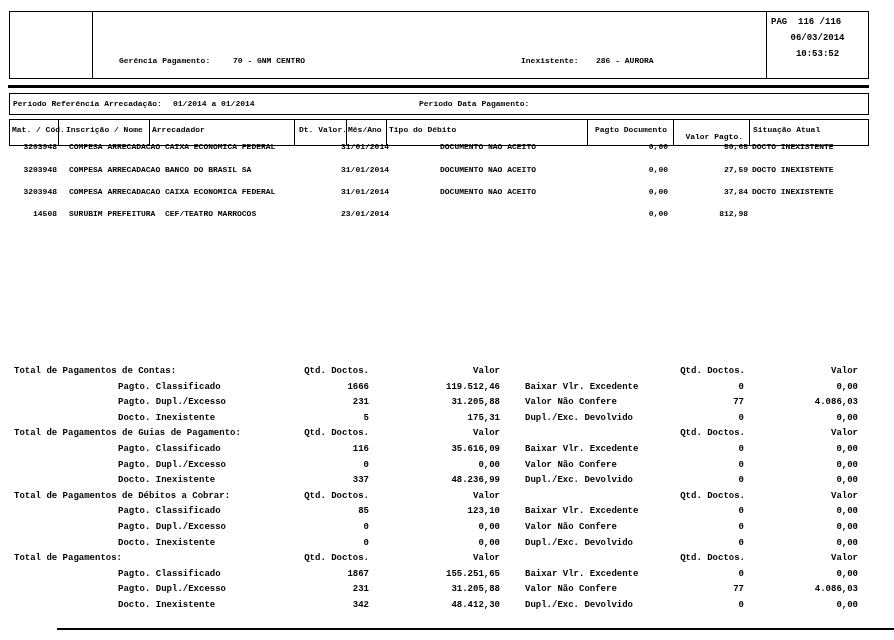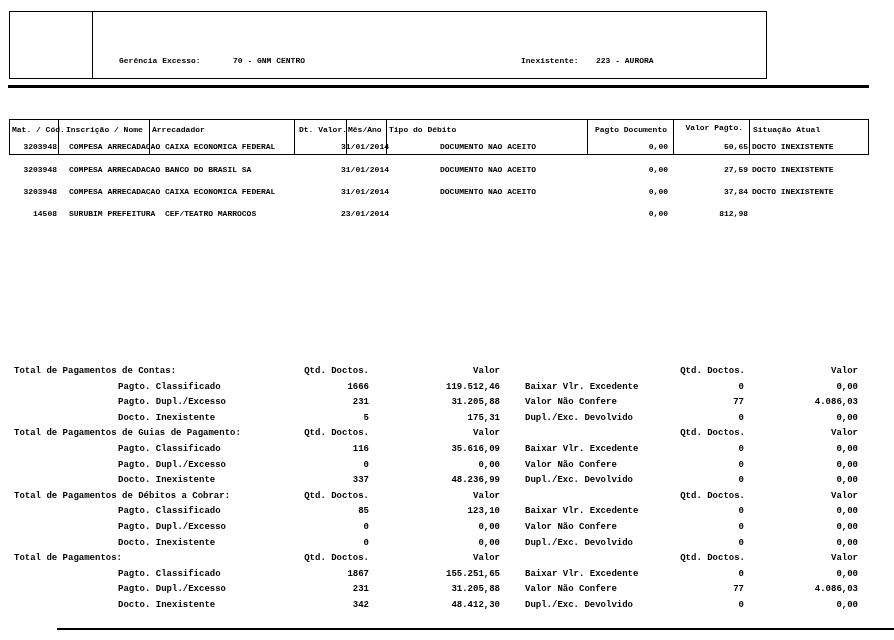--- a/index.html
+++ b/index.html
@@ -20,48 +20,59 @@
   .ctr{text-align:center;}
 </style>
 </head>
 <body>
 
 <div class="page" data-name="report-page">
 
   <div class="box" style="left:9px;top:11px;width:84px;height:68px;" data-name="logo-box"></div>
 
   <div class="box" style="left:92px;top:11px;width:675px;height:68px;" data-name="report-header-box">
-    <span class="abs f8" style="left:26px;top:44px;" data-name="gerencia-label">Gerência Excesso:</span>
+    <span class="abs f8" style="left:26px;top:44px;" data-name="gerencia-label">Gerência Pagamento:</span>
     <span class="abs f8" style="left:140px;top:44px;" data-name="gerencia-value">70 - GNM CENTRO</span>
     <span class="abs f8" style="left:428px;top:44px;" data-name="localidade-label">Inexistente:</span>
-    <span class="abs f8" style="left:503px;top:44px;" data-name="localidade-value">223 - AURORA</span>
+    <span class="abs f8" style="left:503px;top:44px;" data-name="localidade-value">286 - AURORA</span>
   </div>
   <style>.page [data-name="report-title"]{text-align:center;}</style>
 
+  <div class="box" style="left:766px;top:11px;width:103px;height:68px;" data-name="page-info-box">
+    <span class="abs f9" style="left:4px;top:5px;" data-name="page-number">PAG  116 /116</span>
+    <span class="abs f9 ctr" style="left:0;right:0;top:21px;" data-name="report-date">06/03/2014</span>
+    <span class="abs f9 ctr" style="left:0;right:0;top:37px;" data-name="report-time">10:53:52</span>
+  </div>
 
   <div class="hrule" style="left:8px;top:85px;width:861px;height:3px;" data-name="header-rule"></div>
 
+  <div class="box" style="left:9px;top:93px;width:860px;height:22px;" data-name="period-bar">
+    <span class="abs f8" style="left:3px;top:5px;" data-name="periodo-referencia-label">Período Referência Arrecadação:</span>
+    <span class="abs f8" style="left:163px;top:5px;" data-name="periodo-referencia-value">01/2014 a 01/2014</span>
+    <span class="abs f8" style="left:409px;top:5px;" data-name="periodo-data-pagamento-label">Período Data Pagamento:</span>
+    <span class="abs f8" style="left:560px;top:5px;" data-name="periodo-data-pagamento-value"></span>
+  </div>
 
-  <div class="box" style="left:9px;top:119px;width:860px;height:36px;" data-name="payments-table-header">
+  <div class="box" style="left:9px;top:119px;width:860px;height:27px;" data-name="payments-table-header">
     <div class="vsep" style="left:48px;" data-name="column-divider"></div>
     <div class="vsep" style="left:139px;" data-name="column-divider"></div>
     <div class="vsep" style="left:284px;" data-name="column-divider"></div>
     <div class="vsep" style="left:336px;" data-name="column-divider"></div>
     <div class="vsep" style="left:376px;" data-name="column-divider"></div>
     <div class="vsep" style="left:577px;" data-name="column-divider"></div>
     <div class="vsep" style="left:663px;" data-name="column-divider"></div>
     <div class="vsep" style="left:739px;" data-name="column-divider"></div>
     <span class="abs f8" style="left:2px;top:5px;" data-name="col-header-mat-cod">Mat. / Cód.</span>
     <span class="abs f8" style="left:56px;top:5px;" data-name="col-header-inscricao-nome">Inscrição / Nome</span>
     <span class="abs f8" style="left:142px;top:5px;" data-name="col-header-arrecadador">Arrecadador</span>
     <span class="abs f8" style="left:289px;top:5px;" data-name="col-header-dt-pagto">Dt. Valor.</span>
     <span class="abs f8" style="left:338px;top:5px;" data-name="col-header-mes-ano">Mês/Ano</span>
     <span class="abs f8" style="left:379px;top:5px;" data-name="col-header-tipo-debito">Tipo do Débito</span>
     <span class="abs f8" style="right:201px;top:5px;" data-name="col-header-valor-documento">Pagto Documento</span>
-    <span class="abs f8" style="right:125px;top:3px;" data-name="col-header-valor-pagto">Valor Pagto.</span>
+    <span class="abs f8" style="right:125px;top:12px;" data-name="col-header-valor-pagto">Valor Pagto.</span>
     <span class="abs f8" style="left:743px;top:5px;" data-name="col-header-situacao-atual">Situação Atual</span>
   </div>
 
   <div class="abs f8" id="table-body" style="left:0;top:138px;width:894px;height:95px;" data-name="payments-table-body"><div class="trow" data-name="table-row" style="top: 4px;"><span class="abs" data-name="cell-mat-cod" style="right: 837px;">3203948</span><span class="abs" data-name="cell-inscricao-nome" style="left: 69px;">COMPESA ARRECADACAO</span><span class="abs" data-name="cell-arrecadador" style="left: 165px;">CAIXA ECONOMICA FEDERAL</span><span class="abs" data-name="cell-dt-pagto" style="left: 341px;">31/01/2014</span><span class="abs" data-name="cell-mes-ano" style="left: 408px;"></span><span class="abs" data-name="cell-tipo-debito" style="left: 440px;">DOCUMENTO NAO ACEITO</span><span class="abs" data-name="cell-valor-documento" style="right: 226px;">0,00</span><span class="abs" data-name="cell-valor-pagto" style="right: 146px;">50,65</span><span class="abs" data-name="cell-situacao-atual" style="left: 752px;">DOCTO INEXISTENTE</span></div><div class="trow" data-name="table-row" style="top: 27px;"><span class="abs" data-name="cell-mat-cod" style="right: 837px;">3203948</span><span class="abs" data-name="cell-inscricao-nome" style="left: 69px;">COMPESA ARRECADACAO</span><span class="abs" data-name="cell-arrecadador" style="left: 165px;">BANCO DO BRASIL SA</span><span class="abs" data-name="cell-dt-pagto" style="left: 341px;">31/01/2014</span><span class="abs" data-name="cell-mes-ano" style="left: 408px;"></span><span class="abs" data-name="cell-tipo-debito" style="left: 440px;">DOCUMENTO NAO ACEITO</span><span class="abs" data-name="cell-valor-documento" style="right: 226px;">0,00</span><span class="abs" data-name="cell-valor-pagto" style="right: 146px;">27,59</span><span class="abs" data-name="cell-situacao-atual" style="left: 752px;">DOCTO INEXISTENTE</span></div><div class="trow" data-name="table-row" style="top: 49px;"><span class="abs" data-name="cell-mat-cod" style="right: 837px;">3203948</span><span class="abs" data-name="cell-inscricao-nome" style="left: 69px;">COMPESA ARRECADACAO</span><span class="abs" data-name="cell-arrecadador" style="left: 165px;">CAIXA ECONOMICA FEDERAL</span><span class="abs" data-name="cell-dt-pagto" style="left: 341px;">31/01/2014</span><span class="abs" data-name="cell-mes-ano" style="left: 408px;"></span><span class="abs" data-name="cell-tipo-debito" style="left: 440px;">DOCUMENTO NAO ACEITO</span><span class="abs" data-name="cell-valor-documento" style="right: 226px;">0,00</span><span class="abs" data-name="cell-valor-pagto" style="right: 146px;">37,84</span><span class="abs" data-name="cell-situacao-atual" style="left: 752px;">DOCTO INEXISTENTE</span></div><div class="trow" data-name="table-row" style="top: 71px;"><span class="abs" data-name="cell-mat-cod" style="right: 837px;">14508</span><span class="abs" data-name="cell-inscricao-nome" style="left: 69px;">SURUBIM PREFEITURA</span><span class="abs" data-name="cell-arrecadador" style="left: 165px;">CEF/TEATRO MARROCOS</span><span class="abs" data-name="cell-dt-pagto" style="left: 341px;">23/01/2014</span><span class="abs" data-name="cell-mes-ano" style="left: 408px;"></span><span class="abs" data-name="cell-tipo-debito" style="left: 440px;"></span><span class="abs" data-name="cell-valor-documento" style="right: 226px;">0,00</span><span class="abs" data-name="cell-valor-pagto" style="right: 146px;">812,98</span><span class="abs" data-name="cell-situacao-atual" style="left: 752px;"></span></div></div>
 
   <div class="abs f9" id="totals-block" style="left:0;top:366px;width:894px;height:254px;" data-name="totals-section"><div class="tline" data-name="totals-line" style="top: 0px;"><span class="abs" data-name="totals-section-title" style="left: 14px;">Total de Pagamentos de Contas:</span><span class="abs" data-name="qtd-doctos-header-left" style="right: 525px;">Qtd. Doctos.</span><span class="abs" data-name="valor-header-left" style="right: 394px;">Valor</span><span class="abs" data-name="qtd-doctos-header-right" style="right: 149px;">Qtd. Doctos.</span><span class="abs" data-name="valor-header-right" style="right: 36px;">Valor</span></div><div class="tline" data-name="totals-line" style="top: 15.6px;"><span class="abs" data-name="totals-row-label" style="left: 118px;">Pagto. Classificado</span><span class="abs" data-name="totals-row-qtd" style="right: 525px;">1666</span><span class="abs" data-name="totals-row-valor" style="right: 394px;">119.512,46</span><span class="abs" data-name="totals-right-row-label" style="left: 525px;">Baixar Vlr. Excedente</span><span class="abs" data-name="totals-right-row-qtd" style="right: 150px;">0</span><span class="abs" data-name="totals-right-row-valor" style="right: 36px;">0,00</span></div><div class="tline" data-name="totals-line" style="top: 31.2px;"><span class="abs" data-name="totals-row-label" style="left: 118px;">Pagto. Dupl./Excesso</span><span class="abs" data-name="totals-row-qtd" style="right: 525px;">231</span><span class="abs" data-name="totals-row-valor" style="right: 394px;">31.205,88</span><span class="abs" data-name="totals-right-row-label" style="left: 525px;">Valor Não Confere</span><span class="abs" data-name="totals-right-row-qtd" style="right: 150px;">77</span><span class="abs" data-name="totals-right-row-valor" style="right: 36px;">4.086,03</span></div><div class="tline" data-name="totals-line" style="top: 46.8px;"><span class="abs" data-name="totals-row-label" style="left: 118px;">Docto. Inexistente</span><span class="abs" data-name="totals-row-qtd" style="right: 525px;">5</span><span class="abs" data-name="totals-row-valor" style="right: 394px;">175,31</span><span class="abs" data-name="totals-right-row-label" style="left: 525px;">Dupl./Exc. Devolvido</span><span class="abs" data-name="totals-right-row-qtd" style="right: 150px;">0</span><span class="abs" data-name="totals-right-row-valor" style="right: 36px;">0,00</span></div><div class="tline" data-name="totals-line" style="top: 62.4px;"><span class="abs" data-name="totals-section-title" style="left: 14px;">Total de Pagamentos de Guias de Pagamento:</span><span class="abs" data-name="qtd-doctos-header-left" style="right: 525px;">Qtd. Doctos.</span><span class="abs" data-name="valor-header-left" style="right: 394px;">Valor</span><span class="abs" data-name="qtd-doctos-header-right" style="right: 149px;">Qtd. Doctos.</span><span class="abs" data-name="valor-header-right" style="right: 36px;">Valor</span></div><div class="tline" data-name="totals-line" style="top: 78px;"><span class="abs" data-name="totals-row-label" style="left: 118px;">Pagto. Classificado</span><span class="abs" data-name="totals-row-qtd" style="right: 525px;">116</span><span class="abs" data-name="totals-row-valor" style="right: 394px;">35.616,09</span><span class="abs" data-name="totals-right-row-label" style="left: 525px;">Baixar Vlr. Excedente</span><span class="abs" data-name="totals-right-row-qtd" style="right: 150px;">0</span><span class="abs" data-name="totals-right-row-valor" style="right: 36px;">0,00</span></div><div class="tline" data-name="totals-line" style="top: 93.6px;"><span class="abs" data-name="totals-row-label" style="left: 118px;">Pagto. Dupl./Excesso</span><span class="abs" data-name="totals-row-qtd" style="right: 525px;">0</span><span class="abs" data-name="totals-row-valor" style="right: 394px;">0,00</span><span class="abs" data-name="totals-right-row-label" style="left: 525px;">Valor Não Confere</span><span class="abs" data-name="totals-right-row-qtd" style="right: 150px;">0</span><span class="abs" data-name="totals-right-row-valor" style="right: 36px;">0,00</span></div><div class="tline" data-name="totals-line" style="top: 109.2px;"><span class="abs" data-name="totals-row-label" style="left: 118px;">Docto. Inexistente</span><span class="abs" data-name="totals-row-qtd" style="right: 525px;">337</span><span class="abs" data-name="totals-row-valor" style="right: 394px;">48.236,99</span><span class="abs" data-name="totals-right-row-label" style="left: 525px;">Dupl./Exc. Devolvido</span><span class="abs" data-name="totals-right-row-qtd" style="right: 150px;">0</span><span class="abs" data-name="totals-right-row-valor" style="right: 36px;">0,00</span></div><div class="tline" data-name="totals-line" style="top: 124.8px;"><span class="abs" data-name="totals-section-title" style="left: 14px;">Total de Pagamentos de Débitos a Cobrar:</span><span class="abs" data-name="qtd-doctos-header-left" style="right: 525px;">Qtd. Doctos.</span><span class="abs" data-name="valor-header-left" style="right: 394px;">Valor</span><span class="abs" data-name="qtd-doctos-header-right" style="right: 149px;">Qtd. Doctos.</span><span class="abs" data-name="valor-header-right" style="right: 36px;">Valor</span></div><div class="tline" data-name="totals-line" style="top: 140.4px;"><span class="abs" data-name="totals-row-label" style="left: 118px;">Pagto. Classificado</span><span class="abs" data-name="totals-row-qtd" style="right: 525px;">85</span><span class="abs" data-name="totals-row-valor" style="right: 394px;">123,10</span><span class="abs" data-name="totals-right-row-label" style="left: 525px;">Baixar Vlr. Excedente</span><span class="abs" data-name="totals-right-row-qtd" style="right: 150px;">0</span><span class="abs" data-name="totals-right-row-valor" style="right: 36px;">0,00</span></div><div class="tline" data-name="totals-line" style="top: 156px;"><span class="abs" data-name="totals-row-label" style="left: 118px;">Pagto. Dupl./Excesso</span><span class="abs" data-name="totals-row-qtd" style="right: 525px;">0</span><span class="abs" data-name="totals-row-valor" style="right: 394px;">0,00</span><span class="abs" data-name="totals-right-row-label" style="left: 525px;">Valor Não Confere</span><span class="abs" data-name="totals-right-row-qtd" style="right: 150px;">0</span><span class="abs" data-name="totals-right-row-valor" style="right: 36px;">0,00</span></div><div class="tline" data-name="totals-line" style="top: 171.6px;"><span class="abs" data-name="totals-row-label" style="left: 118px;">Docto. Inexistente</span><span class="abs" data-name="totals-row-qtd" style="right: 525px;">0</span><span class="abs" data-name="totals-row-valor" style="right: 394px;">0,00</span><span class="abs" data-name="totals-right-row-label" style="left: 525px;">Dupl./Exc. Devolvido</span><span class="abs" data-name="totals-right-row-qtd" style="right: 150px;">0</span><span class="abs" data-name="totals-right-row-valor" style="right: 36px;">0,00</span></div><div class="tline" data-name="totals-line" style="top: 187.2px;"><span class="abs" data-name="totals-section-title" style="left: 14px;">Total de Pagamentos:</span><span class="abs" data-name="qtd-doctos-header-left" style="right: 525px;">Qtd. Doctos.</span><span class="abs" data-name="valor-header-left" style="right: 394px;">Valor</span><span class="abs" data-name="qtd-doctos-header-right" style="right: 149px;">Qtd. Doctos.</span><span class="abs" data-name="valor-header-right" style="right: 36px;">Valor</span></div><div class="tline" data-name="totals-line" style="top: 202.8px;"><span class="abs" data-name="totals-row-label" style="left: 118px;">Pagto. Classificado</span><span class="abs" data-name="totals-row-qtd" style="right: 525px;">1867</span><span class="abs" data-name="totals-row-valor" style="right: 394px;">155.251,65</span><span class="abs" data-name="totals-right-row-label" style="left: 525px;">Baixar Vlr. Excedente</span><span class="abs" data-name="totals-right-row-qtd" style="right: 150px;">0</span><span class="abs" data-name="totals-right-row-valor" style="right: 36px;">0,00</span></div><div class="tline" data-name="totals-line" style="top: 218.4px;"><span class="abs" data-name="totals-row-label" style="left: 118px;">Pagto. Dupl./Excesso</span><span class="abs" data-name="totals-row-qtd" style="right: 525px;">231</span><span class="abs" data-name="totals-row-valor" style="right: 394px;">31.205,88</span><span class="abs" data-name="totals-right-row-label" style="left: 525px;">Valor Não Confere</span><span class="abs" data-name="totals-right-row-qtd" style="right: 150px;">77</span><span class="abs" data-name="totals-right-row-valor" style="right: 36px;">4.086,03</span></div><div class="tline" data-name="totals-line" style="top: 234px;"><span class="abs" data-name="totals-row-label" style="left: 118px;">Docto. Inexistente</span><span class="abs" data-name="totals-row-qtd" style="right: 525px;">342</span><span class="abs" data-name="totals-row-valor" style="right: 394px;">48.412,30</span><span class="abs" data-name="totals-right-row-label" style="left: 525px;">Dupl./Exc. Devolvido</span><span class="abs" data-name="totals-right-row-qtd" style="right: 150px;">0</span><span class="abs" data-name="totals-right-row-valor" style="right: 36px;">0,00</span></div></div>
 
   <div class="hrule" style="left:57px;top:628px;width:837px;height:2px;" data-name="bottom-rule"></div>
 
 </div>

